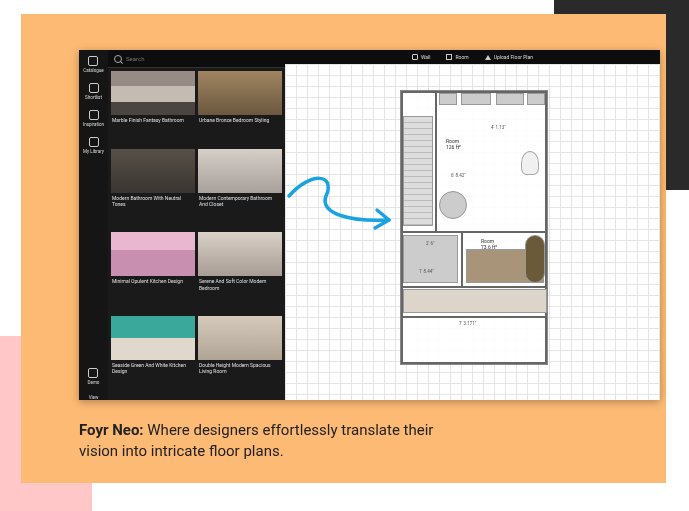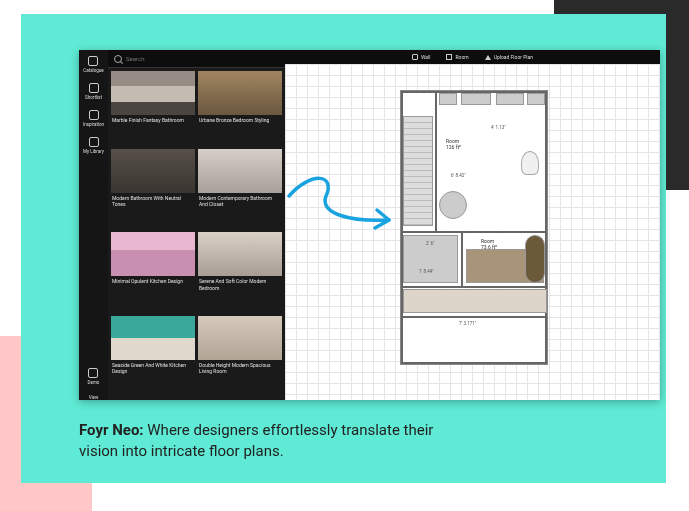--- a/index.html
+++ b/index.html
@@ -1,19 +1,19 @@
 <!DOCTYPE html>
 <html><head>
 <meta charset="utf-8">
 <style>
 * { margin:0; padding:0; box-sizing:border-box; font-family:-apple-system,BlinkMacSystemFont,"Segoe UI",Roboto,sans-serif; }
 body { width:689px; height:511px; background:#fff; position:relative; overflow:hidden; }
 .dark-block { position:absolute; top:0; right:0; width:135px; height:190px; background:#2a2a2a; }
 .pink-block { position:absolute; bottom:0; left:0; width:92px; height:175px; background:#ffc7c7; }
-.frame { position:absolute; left:21px; top:14px; width:645px; height:469px; background:#5eead4; }
+.frame { position:absolute; left:21px; top:14px; width:645px; height:469px; background:#fdba74; }
 .app { position:absolute; left:58px; top:36px; width:581px; height:350px; background:#0d0d0d; box-shadow:0 2px 8px rgba(0,0,0,0.3); display:flex; }
 .rail { width:29px; background:#151515; display:flex; flex-direction:column; align-items:center; padding-top:6px; gap:10px; }
 .rail-item { display:flex; flex-direction:column; align-items:center; color:#ddd; font-size:4.5px; gap:2px; cursor:pointer; }
 .rail-icon { width:10px; height:10px; border:1px solid #ccc; border-radius:2px; }
 .rail-flex { flex:1; }
 .panel { width:177px; background:#1a1a1a; display:flex; flex-direction:column; }
 .searchbar { display:flex; align-items:center; height:18px; background:#0d0d0d; border-bottom:1px solid #333; padding:0 6px; gap:4px; }
 .search-ico { width:8px; height:8px; border:1px solid #aaa; border-radius:50%; position:relative; }
 .search-ico::after { content:""; position:absolute; width:3px; height:1px; background:#aaa; bottom:-1px; right:-2px; transform:rotate(45deg); }
 .search-input { flex:1; background:transparent; border:none; color:#ccc; font-size:6px; outline:none; }

